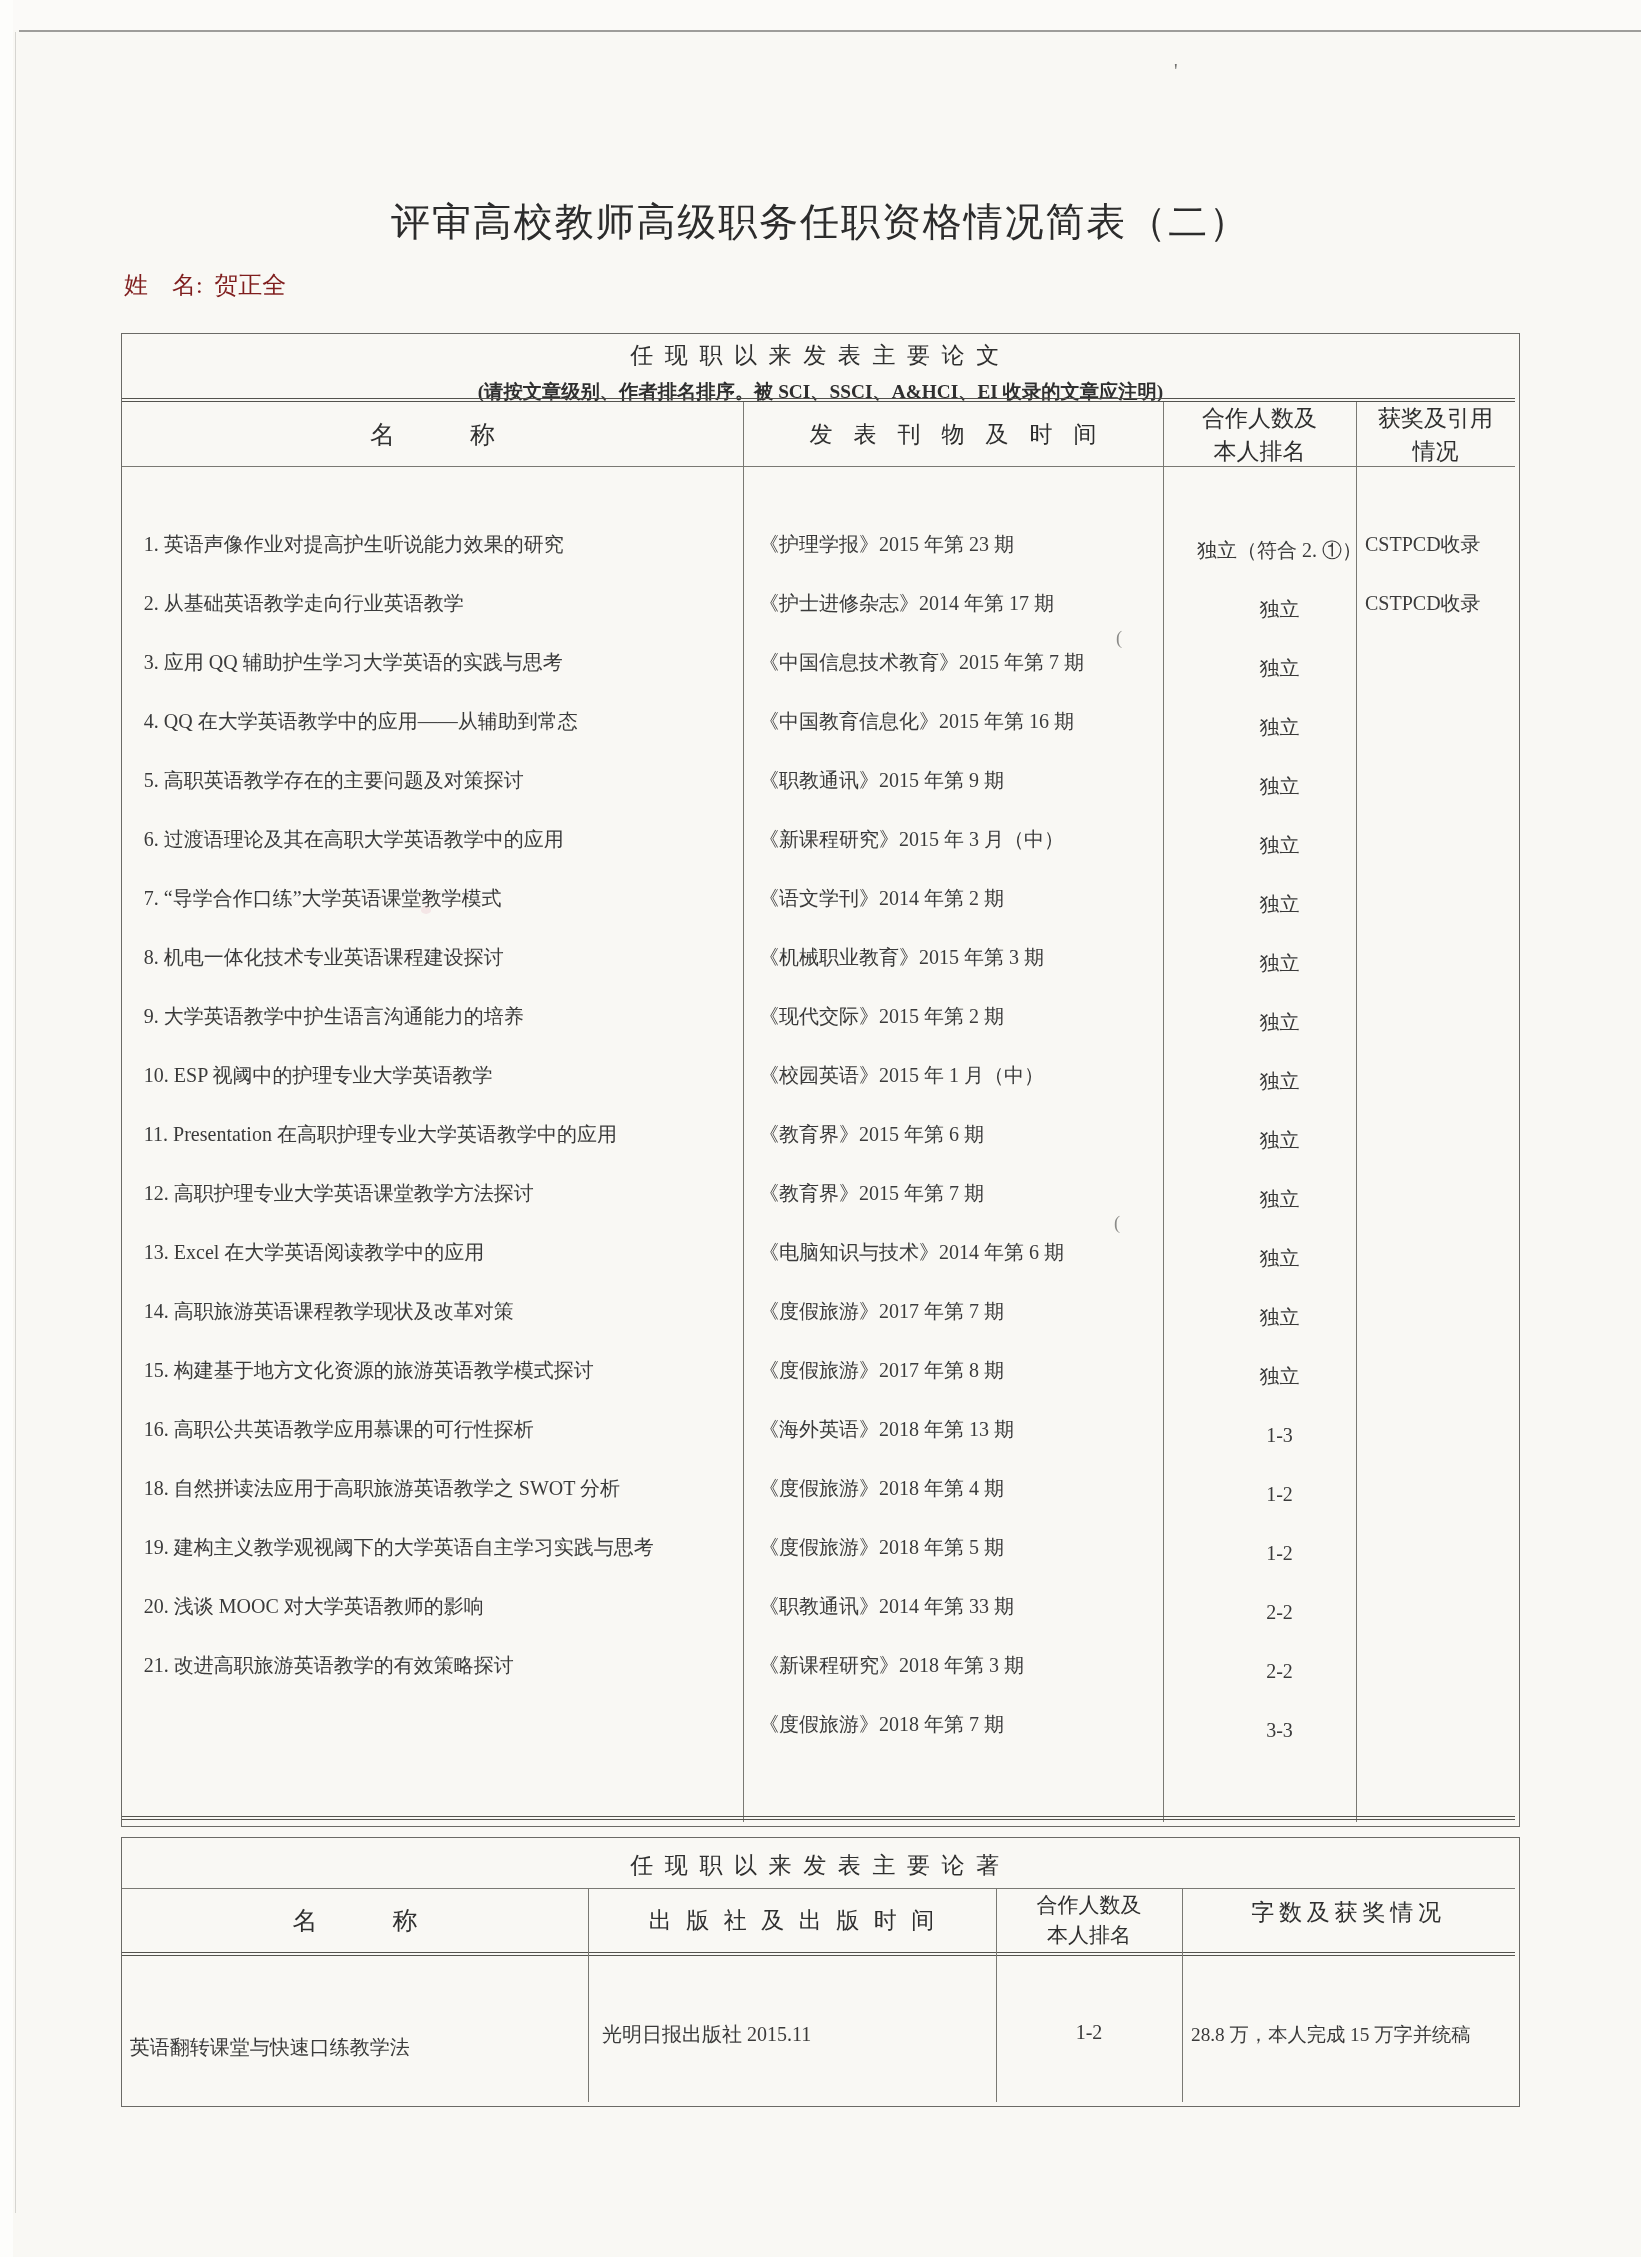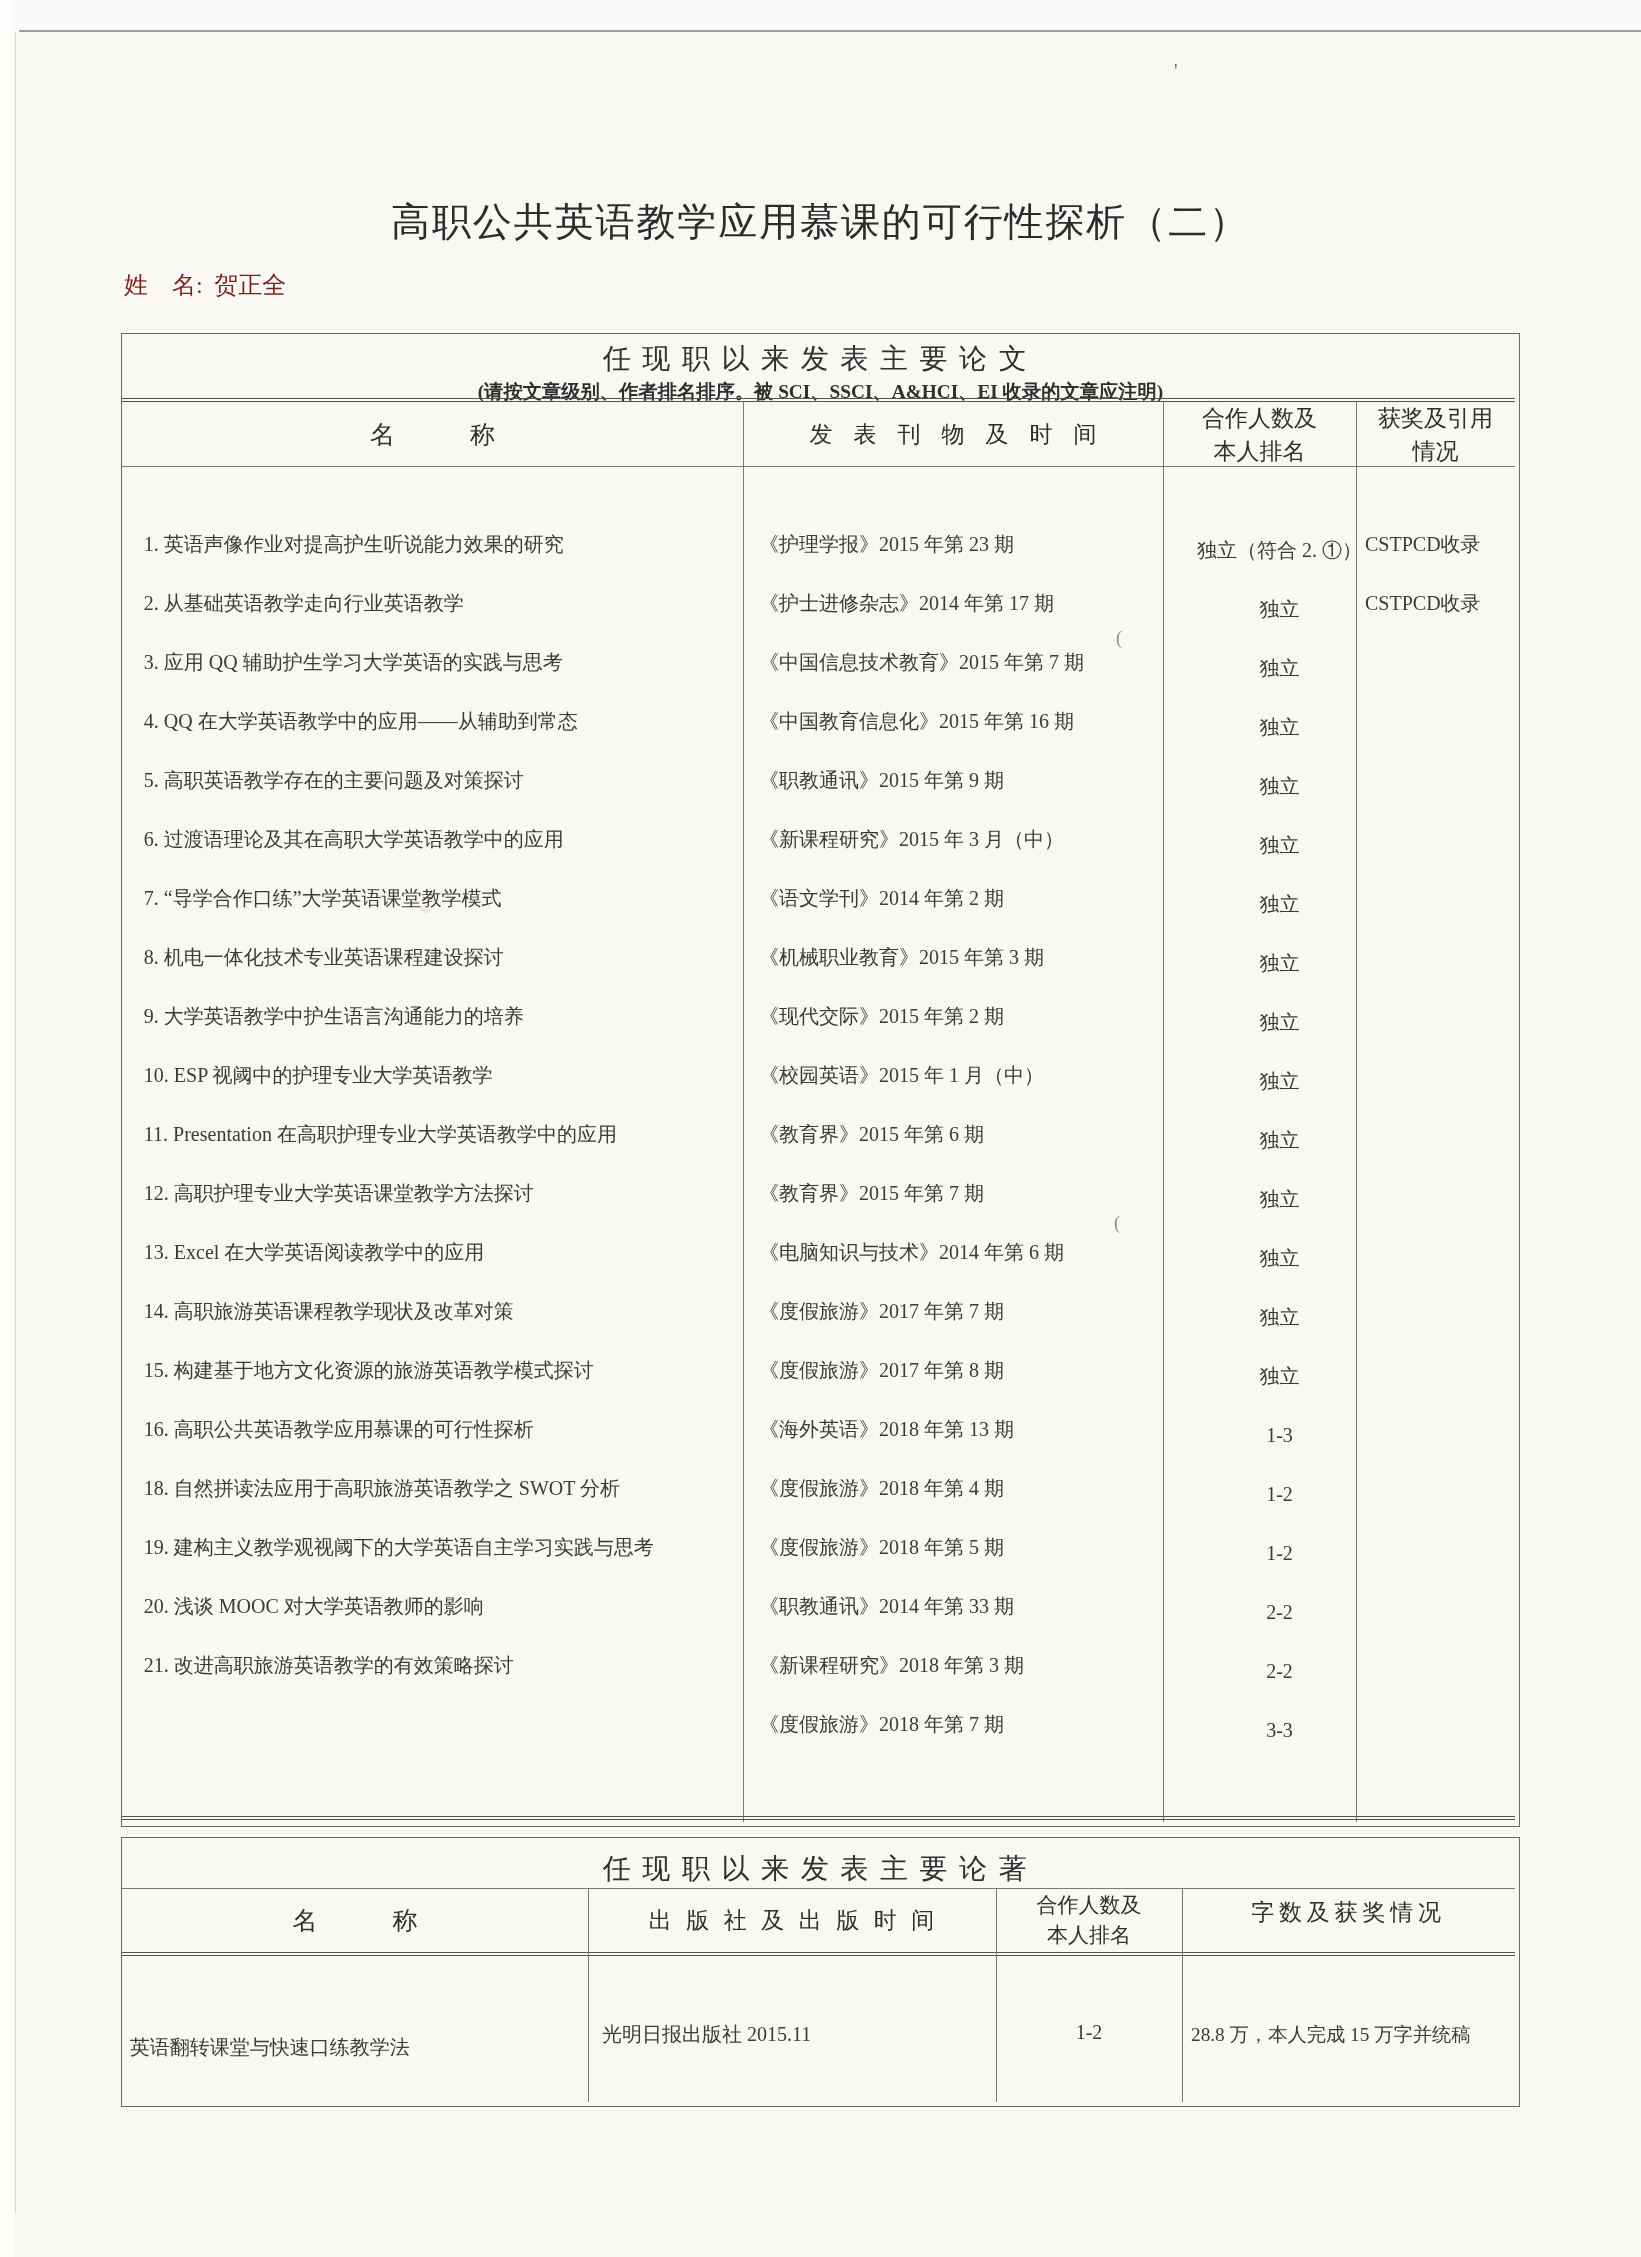--- a/index.html
+++ b/index.html
@@ -19,21 +19,21 @@
   .doc-title { left:0; top:197px; width:1641px; text-align:center;
     font-size:39px; line-height:50px; letter-spacing:1.9px; color:#2c2c2c; }
   .name-line { left:124px; top:270px; font-size:24px; line-height:31px; color:#7f1d1d; }
   .name-line .val { margin-left:11.6px; }
   
   .tbl { position:absolute; border:1.9px solid #6b6a66; background:transparent; }
   .vline { position:absolute; width:1px; background:#7a7973; }
   .hline { position:absolute; height:1px; background:#7a7973; }
   .dline { position:absolute; height:3.9px; border-top:1px solid #54534e; border-bottom:1px solid #54534e; box-sizing:border-box; }
   .sec-title { position:absolute; width:100%; text-align:center; color:#2f2f2f;
-    font-size:28px; letter-spacing:11.6px; white-space:nowrap; }
+    font-size:23px; letter-spacing:11.6px; white-space:nowrap; }
   .sec-note { position:absolute; width:100%; text-align:center; color:#2f2f2f;
     font-size:19.3px; font-weight:bold; }
   .hcell { position:absolute; text-align:center; color:#2f2f2f; font-size:25px;
     display:flex; align-items:center; justify-content:center; white-space:pre-line; }
   .hcell.sp { font-size:23px; letter-spacing:21px; text-indent:21px; }
   .hcell.sp2 { font-size:23px; letter-spacing:14.5px; text-indent:14.5px; }
   .hcell.two { font-size:23px; line-height:33px; }
   .hcell.ls6 { font-size:23px; letter-spacing:4.8px; }
   
   .bodycol { position:absolute; }
@@ -49,21 +49,21 @@
 </head>
 <body>
 
 <div class="page">
 
   <div class="abs top-strip"></div>
   <div class="abs left-strip"></div>
   <div class="abs scan-top-line"></div>
   <div class="abs paper-left-edge"></div>
 
-  <div class="abs doc-title">高职公共英语教学应用慕课的可行性探析（二）</div>
+  <div class="abs doc-title">评审高校教师高级职务任职资格情况简表（二）</div>
   <div class="abs name-line">
     <span>姓　名:</span><span class="val">贺正全</span>
   </div>
 
   <div class="tbl" style="left:121px; top:333px; width:1397px; height:1492px;">
     <div class="sec-title" style="top:5.8px;">任现职以来发表主要论文</div>
     <div class="sec-note" style="top:44px;">(请按文章级别、作者排名排序。被 SCI、SSCI、A&amp;HCI、EI 收录的文章应注明)</div>
     <div class="dline" style="left:0; top:64px; width:1393px;"></div>
 
     <div class="hcell" style="left:0; top:68px; width:621px; height:65px;">名　　　称</div>

